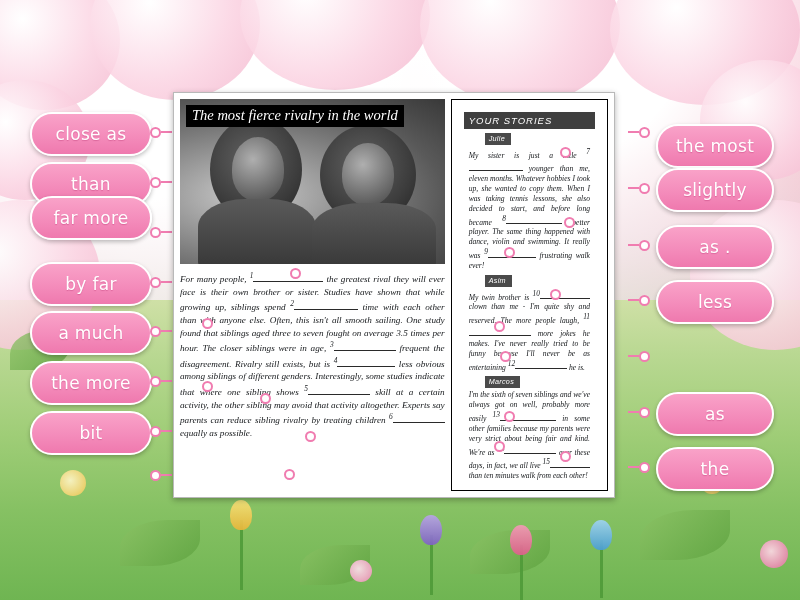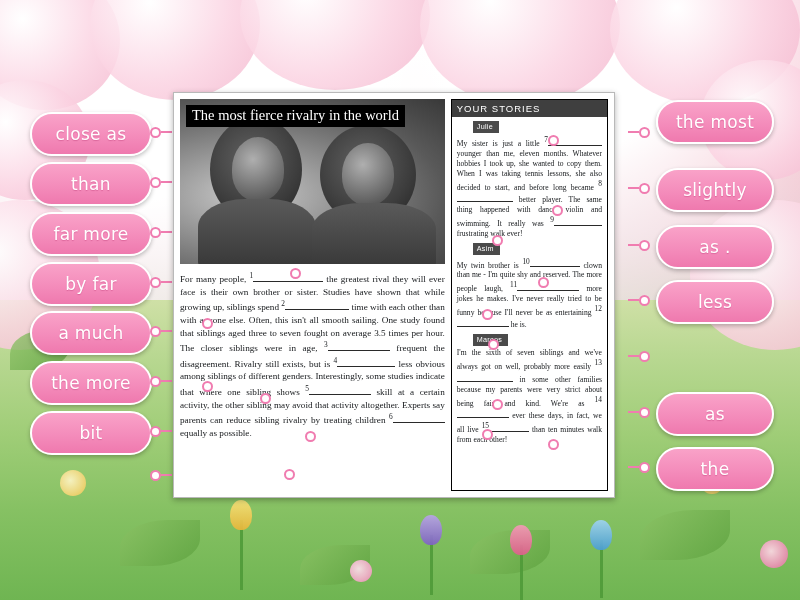--- a/index.html
+++ b/index.html
@@ -118,31 +118,32 @@
     position: absolute;
     left: 173px; top: 92px;
     width: 442px; height: 406px;
     background: #ffffff;
     border: 1px solid #b9b9b9;
     box-shadow: 0 2px 6px rgba(0,0,0,.3);
     padding: 6px;
     box-sizing: border-box;
     display: flex;
     gap: 6px;
+    font-style: italic;
   }
   .ws-left {
     width: 266px;
     display: flex;
     flex-direction: column;
   }
   .ws-right {
     width: 158px;
     border: 1px solid #000;
     box-sizing: border-box;
-    padding: 0;
+    padding: 12px;
     background: #fff;
     overflow: hidden;
   }
 
   .photo {
     position: relative;
     width: 100%;
     height: 165px;
     background:
       radial-gradient(ellipse at 26% 58%, #cfcac3 0%, #8e8880 40%, #5d5852 70%, #3b3834 100%),
@@ -282,21 +283,21 @@
     </div>
 
   <div class="card left" style="top:162px;">
       <span>than</span>
     </div>
   <div class="connector left-conn" style="top:176px;">
       <span class="dot"></span>
       <span class="line"></span>
     </div>
 
-  <div class="card left" style="top:212px;">
+  <div class="card left" style="top:196px;">
       <span>far more</span>
     </div>
   <div class="connector left-conn" style="top:226px;">
       <span class="dot"></span>
       <span class="line"></span>
     </div>
 
   <div class="card left" style="top:262px;">
       <span>by far</span>
     </div>
@@ -327,21 +328,21 @@
   <div class="connector left-conn" style="top:425px;">
       <span class="dot"></span>
       <span class="line"></span>
     </div>
 
   <div class="connector left-conn" style="top:469px;">
       <span class="dot"></span>
       <span class="line"></span>
     </div>
 
-  <div class="card right" style="top:100px;text-align:center;">
+  <div class="card right" style="top:124px;text-align:center;">
       <span>the most</span>
     </div>
   <div class="connector right-conn" style="top:126px;">
       <span class="dot"></span>
       <span class="line"></span>
     </div>
 
   <div class="card right" style="top:168px;">
       <span>slightly</span>
     </div>

